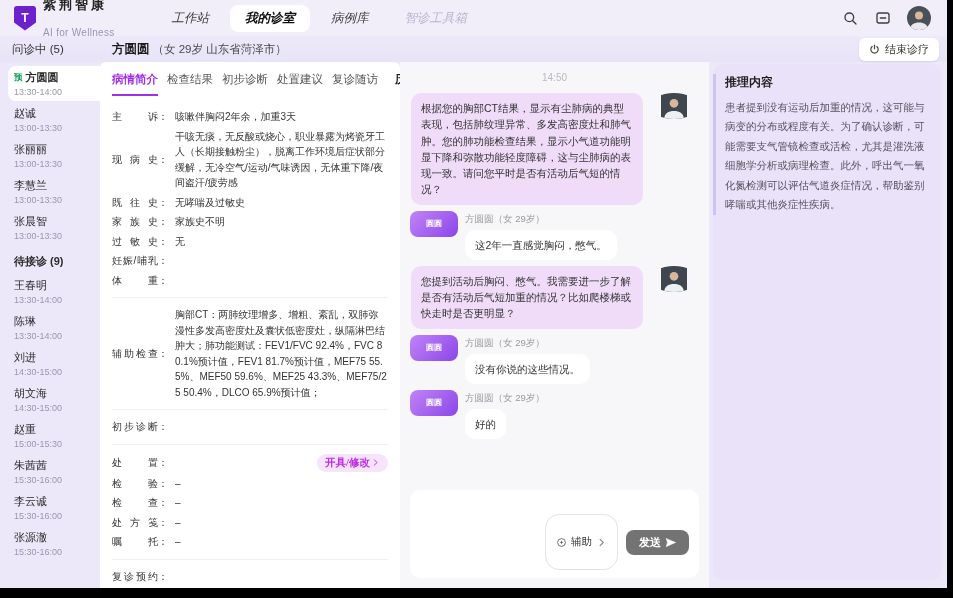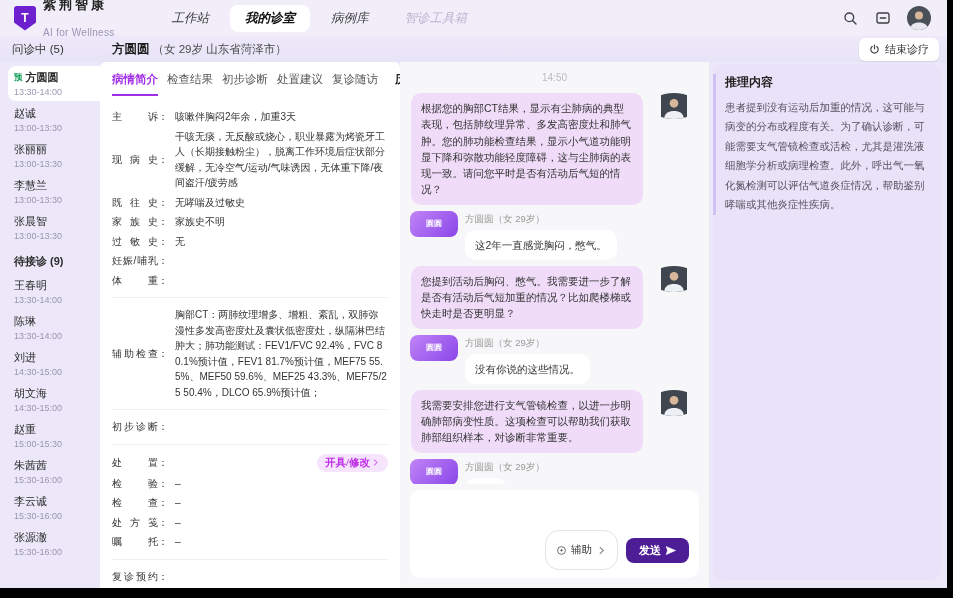--- a/index.html
+++ b/index.html
@@ -74,23 +74,23 @@
   .bubble-doctor { background:#F0DCF9; max-width:232px; }
   .bubble-patient { background:#fff; display:inline-block; max-width:232px; }
   .chat-avatar { width:48px; height:26px; min-width:26px; border-radius:50%; overflow:hidden; }
   .chat-avatar.patient { border-radius:8px; background:linear-gradient(135deg,#C084F7,#8B46E8); color:#fff;
     font-size:8px; font-weight:bold; display:flex; align-items:center; justify-content:center; }
   .pmsg-name { font-size:9.5px; color:#999; margin:2px 0 4px; }
   .chat-inputbox { background:#fff; border-radius:10px; height:88px; min-height:88px; padding:8px 10px; display:flex; flex-direction:column; margin-top:6px; }
   .chat-input { border:none; outline:none; resize:none; flex:1; font:inherit; font-size:11px; color:#333; background:transparent; }
   .chat-actions { display:flex; justify-content:flex-end; align-items:center; gap:8px; }
   .assist-btn { display:flex; align-items:center; gap:4px; background:#fff; border:1px solid #E2E2E8; border-radius:14px;
-    padding:12px 10px; font-size:10.5px; color:#333; cursor:pointer; font-family:inherit; }
+    padding:20px 10px; font-size:10.5px; color:#333; cursor:pointer; font-family:inherit; }
   .assist-btn svg { width:11px; height:11px; }
-  .send-btn { display:flex; align-items:center; gap:4px; background:#4c1d95; color:#fff; border:none; border-radius:8px;
+  .send-btn { display:flex; align-items:center; gap:4px; background:#737373; color:#fff; border:none; border-radius:8px;
     padding:5px 13px; font-size:11px; font-weight:bold; cursor:pointer; font-family:inherit; }
   .send-btn svg { width:11px; height:11px; }
 
   
   .reason-panel { width:228px; min-width:228px; background:#E9E2F8; border-radius:10px; margin:2px 6px 8px 4px; padding:10px 12px; overflow:hidden; }
   .reason-inner { border-left:3px solid #CFC2F2; padding-left:9px; margin-left:-12px; padding-right:0; }
   .reason-title { font-size:12px; font-weight:bold; color:#222; margin-bottom:7px; }
   .reason-text { font-size:10.5px; color:#55535F; line-height:1.85; word-break:break-all; }
 </style>
 </head>
@@ -369,30 +369,20 @@
                 <rect width="24" height="24" fill="#3f4650"></rect>
                 <circle cx="12" cy="9.5" r="4" fill="#d8b79a"></circle>
                 <path d="M3 24c0-5.5 4-7.5 9-7.5s9 2 9 7.5z" fill="#eceff4"></path>
               </svg>
             </div>
           </div>
           <div class="msg msg-patient">
             <div class="chat-avatar patient">圆圆</div>
             <div><div class="pmsg-name">方圆圆（女 29岁）</div><div class="bubble bubble-patient">没有你说的这些情况。</div></div>
           </div>
-          <div class="msg msg-doctor">
-            <div class="bubble bubble-doctor">我需要安排您进行支气管镜检查，以进一步明确肺部病变性质。这项检查可以帮助我们获取肺部组织样本，对诊断非常重要。</div>
-            <div class="chat-avatar">
-              <svg viewBox="0 0 24 24">
-                <rect width="24" height="24" fill="#3f4650"></rect>
-                <circle cx="12" cy="9.5" r="4" fill="#d8b79a"></circle>
-                <path d="M3 24c0-5.5 4-7.5 9-7.5s9 2 9 7.5z" fill="#eceff4"></path>
-              </svg>
-            </div>
-          </div>
           <div class="msg msg-patient">
             <div class="chat-avatar patient">圆圆</div>
             <div><div class="pmsg-name">方圆圆（女 29岁）</div><div class="bubble bubble-patient">好的</div></div>
           </div>
         </div>
       <div class="chat-inputbox">
         <textarea class="chat-input" style=""></textarea>
         <div class="chat-actions">
           <button class="assist-btn">
             <span style="display:flex">

